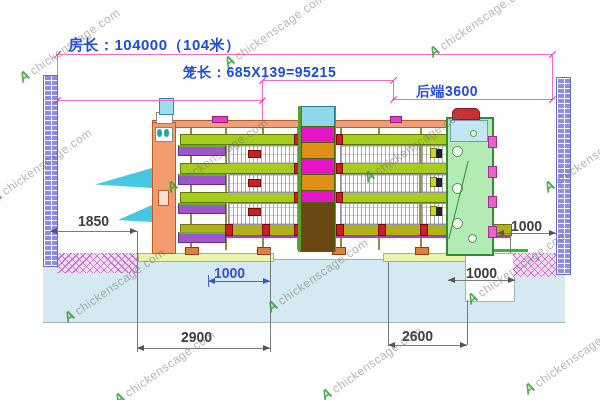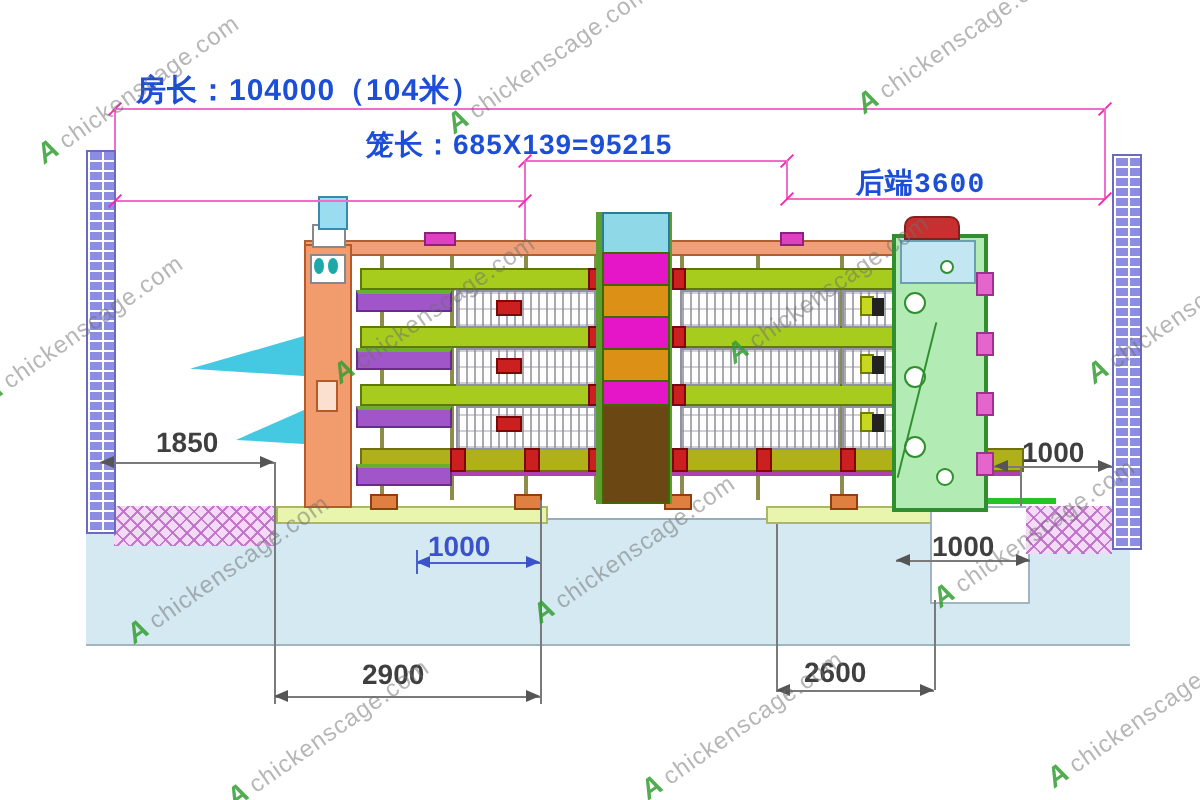--- a/index.html
+++ b/index.html
@@ -186,21 +186,21 @@
   <div class="lm" style="left:262px;top:80px;width:131px;height:1px;"></div>
   <div class="tickm" style="left:258px;top:80px;"></div>
     <div class="tickm" style="left:389px;top:80px;"></div>
   <div class="lm" style="left:262px;top:80px;width:1px;height:40px;"></div>
   <div class="lm" style="left:393px;top:80px;width:1px;height:19px;"></div>
 
   <div class="lm" style="left:57px;top:100px;width:205px;height:1px;"></div>
   <div class="tickm" style="left:53px;top:100px;"></div>
     <div class="tickm" style="left:258px;top:100px;"></div>
 
-  <div class="t-mag" style="left:428px;top:83px;font-family:Liberation Mono, monospace;">后端3600</div>
+  <div class="t-mag" style="left:416px;top:83px;">后端3600</div>
   <div class="lm" style="left:393px;top:99px;width:159px;height:1px;"></div>
   <div class="tickm" style="left:389px;top:99px;"></div>
     <div class="tickm" style="left:548px;top:99px;"></div>
 
   <div class="t-dark" style="left:78px;top:213px;">1850</div>
   <div class="ld" style="left:50px;top:231px;width:87px;height:1px;"></div>
   <div class="arrL" style="left:50px;top:228px;"></div>
     <div class="arrR" style="left:130px;top:228px;"></div>
   <div class="ld" style="left:137px;top:231px;width:1px;height:121px;"></div>
 

